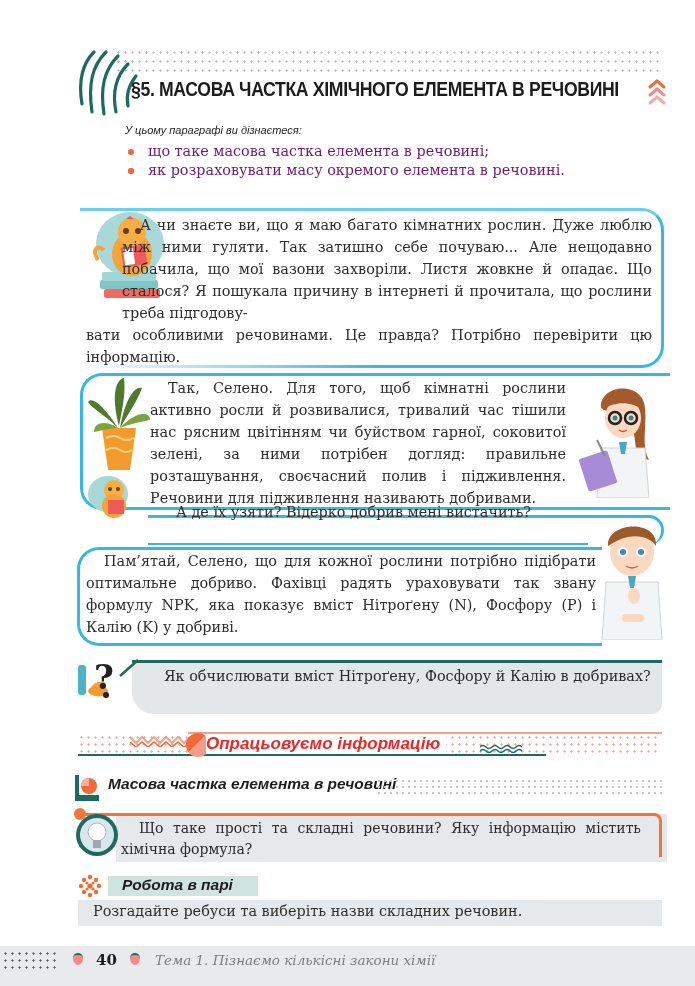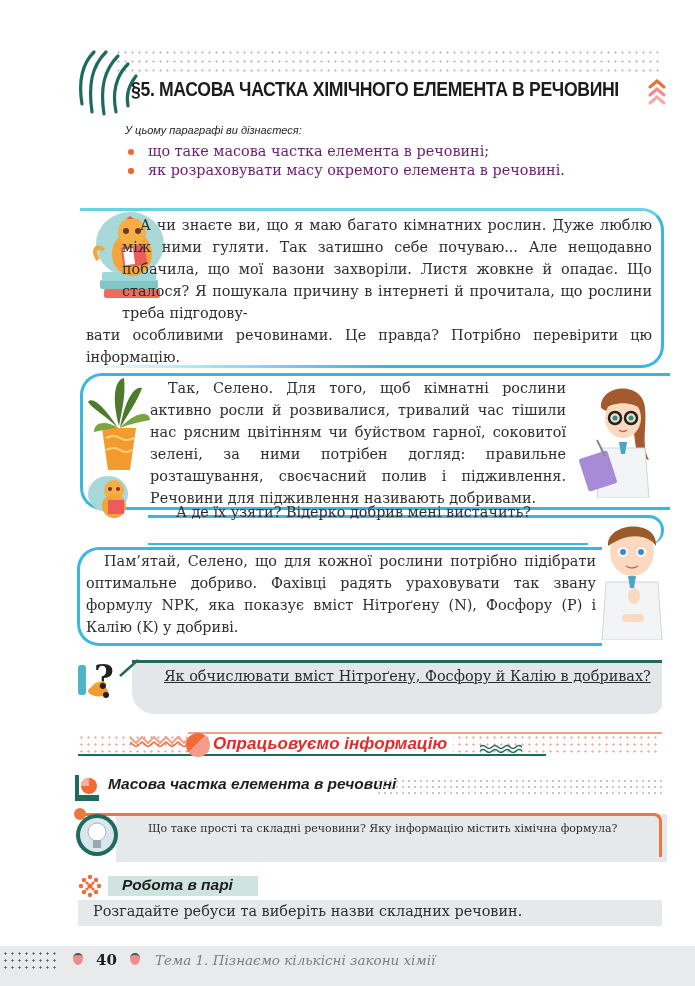--- a/index.html
+++ b/index.html
@@ -76,38 +76,38 @@
 
   
   .problem-box {
     position: absolute; left: 132px; top: 660px; width: 530px; height: 54px;
     background: #e4e7ea; border-top: 3px solid #1f6a5e; border-radius: 0 0 10px 22px;
   }
   .problem-slant {
     position: absolute; left: 118px; top: 656px; width: 22px; height: 22px;
   }
   .problem-text { position: absolute; left: 146px; top: 665px; width: 508px; font-size: 14.4px; line-height: 22px; text-align: justify; }
-  .problem-text p { text-indent: 18px; text-decoration: underline; }
+  .problem-text p { text-indent: 18px; }
   .problem-icon { position: absolute; left: 76px; top: 655px; width: 44px; height: 46px; }
 
   
   .banner-dots {
     position: absolute; left: 78px; top: 734px; width: 582px; height: 22px;
     background-image: radial-gradient(circle, #f4a59a 0.9px, transparent 1.3px);
     background-size: 7px 7px;
   }
   .banner-topline { position: absolute; left: 188px; top: 732px; width: 474px; height: 2px; background: #f4a08f; }
   .banner-bottomline { position: absolute; left: 78px; top: 754px; width: 468px; height: 2px; background: #1f6a5e; }
   .banner-zigzag { position: absolute; left: 130px; top: 733px; width: 60px; height: 14px; }
   .banner-circle {
     position: absolute; left: 186px; top: 733px; width: 24px; height: 24px; border-radius: 50%;
     background: linear-gradient(135deg, #f26a35 0 45%, #f59b8c 45% 100%);
   }
   .banner-title {
-    position: absolute; left: 213px; top: 734px;
+    position: absolute; left: 206px; top: 734px;
     font-family: "Liberation Sans", sans-serif; font-weight: 700; font-style: italic;
     font-size: 17px; color: #e52a2a; background: #fff; padding-right: 6px; white-space: nowrap;
   }
   .banner-wave { position: absolute; left: 480px; top: 744px; width: 42px; height: 10px; }
 
   
   .sub-icon { position: absolute; left: 75px; top: 775px; width: 24px; height: 26px; }
   .sub-title {
     position: absolute; left: 108px; top: 775px;
     font-family: "Liberation Sans", sans-serif; font-weight: 700; font-style: italic;
@@ -126,21 +126,21 @@
   }
   .recall-line {
     position: absolute; left: 80px; top: 813px; width: 576px; height: 3px; background: #f0763f;
   }
   .recall-line-end {
     position: absolute; left: 652px; top: 813px; width: 10px; height: 44px;
     border-top: 3px solid #f0763f; border-right: 3px solid #f0763f; border-radius: 0 8px 0 0;
   }
   .recall-dot { position: absolute; left: 74px; top: 808px; width: 12px; height: 12px; border-radius: 50%; background: #f0763f; }
   .recall-icon { position: absolute; left: 76px; top: 814px; width: 42px; height: 42px; border-radius: 50%; background: #1f6a5e; overflow: hidden; }
-  .recall-text { position: absolute; left: 130px; top: 818px; width: 520px; font-size: 11px; line-height: 21px; text-align: justify; }
+  .recall-text { position: absolute; left: 121px; top: 818px; width: 520px; font-size: 14px; line-height: 21px; text-align: justify; }
   .recall-text p { text-indent: 18px; }
 
   
   .pair-icon { position: absolute; left: 78px; top: 874px; width: 24px; height: 24px; }
   .pair-label-bg { position: absolute; left: 108px; top: 876px; width: 150px; height: 20px; background: #cfe4de; }
   .pair-label {
     position: absolute; left: 122px; top: 876px;
     font-family: "Liberation Sans", sans-serif; font-weight: 700; font-style: italic;
     font-size: 15.5px; color: #1d1d1d; white-space: nowrap; text-align: center;
   }

